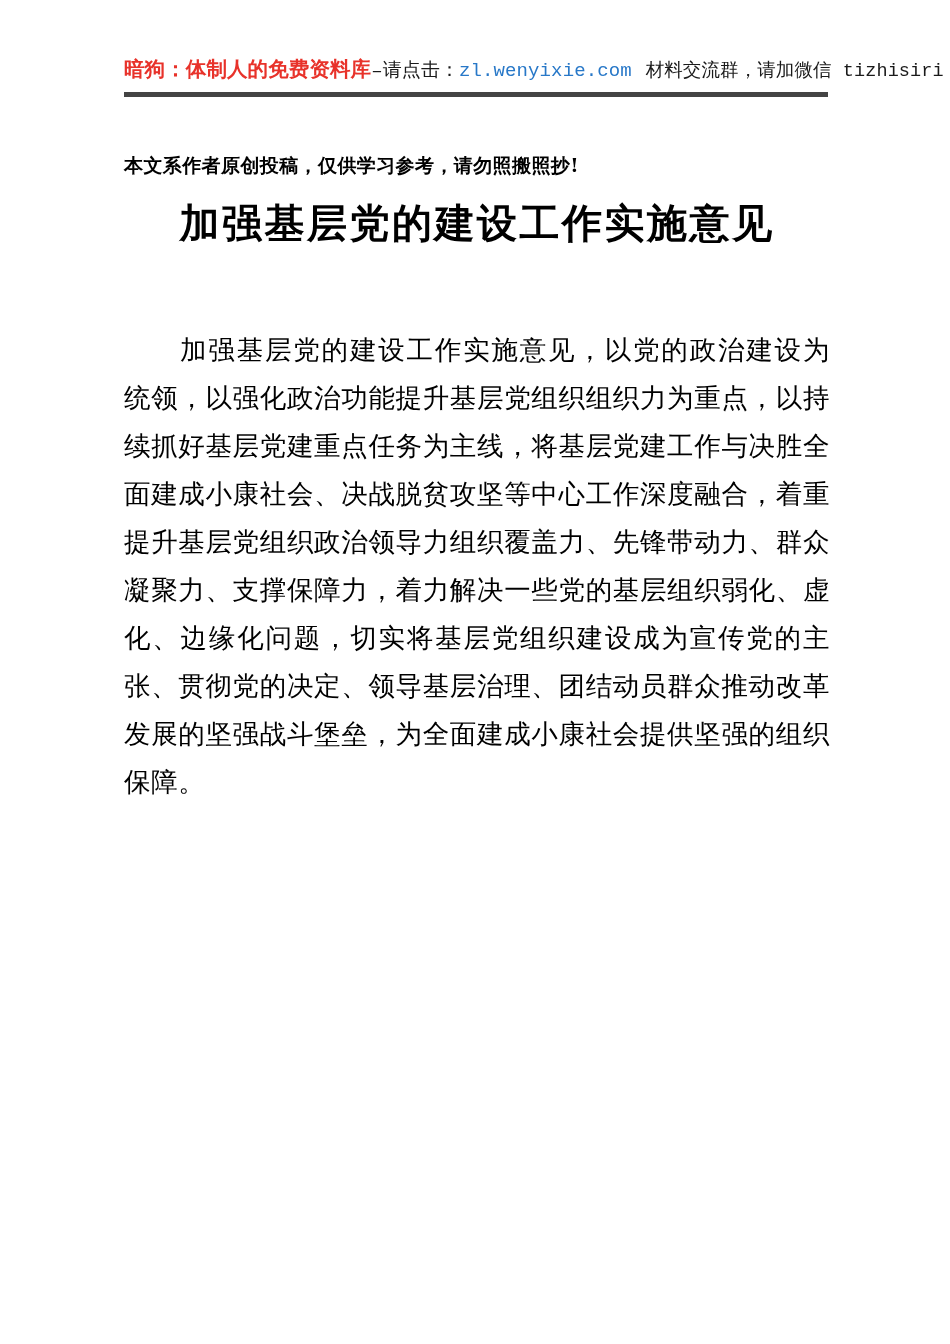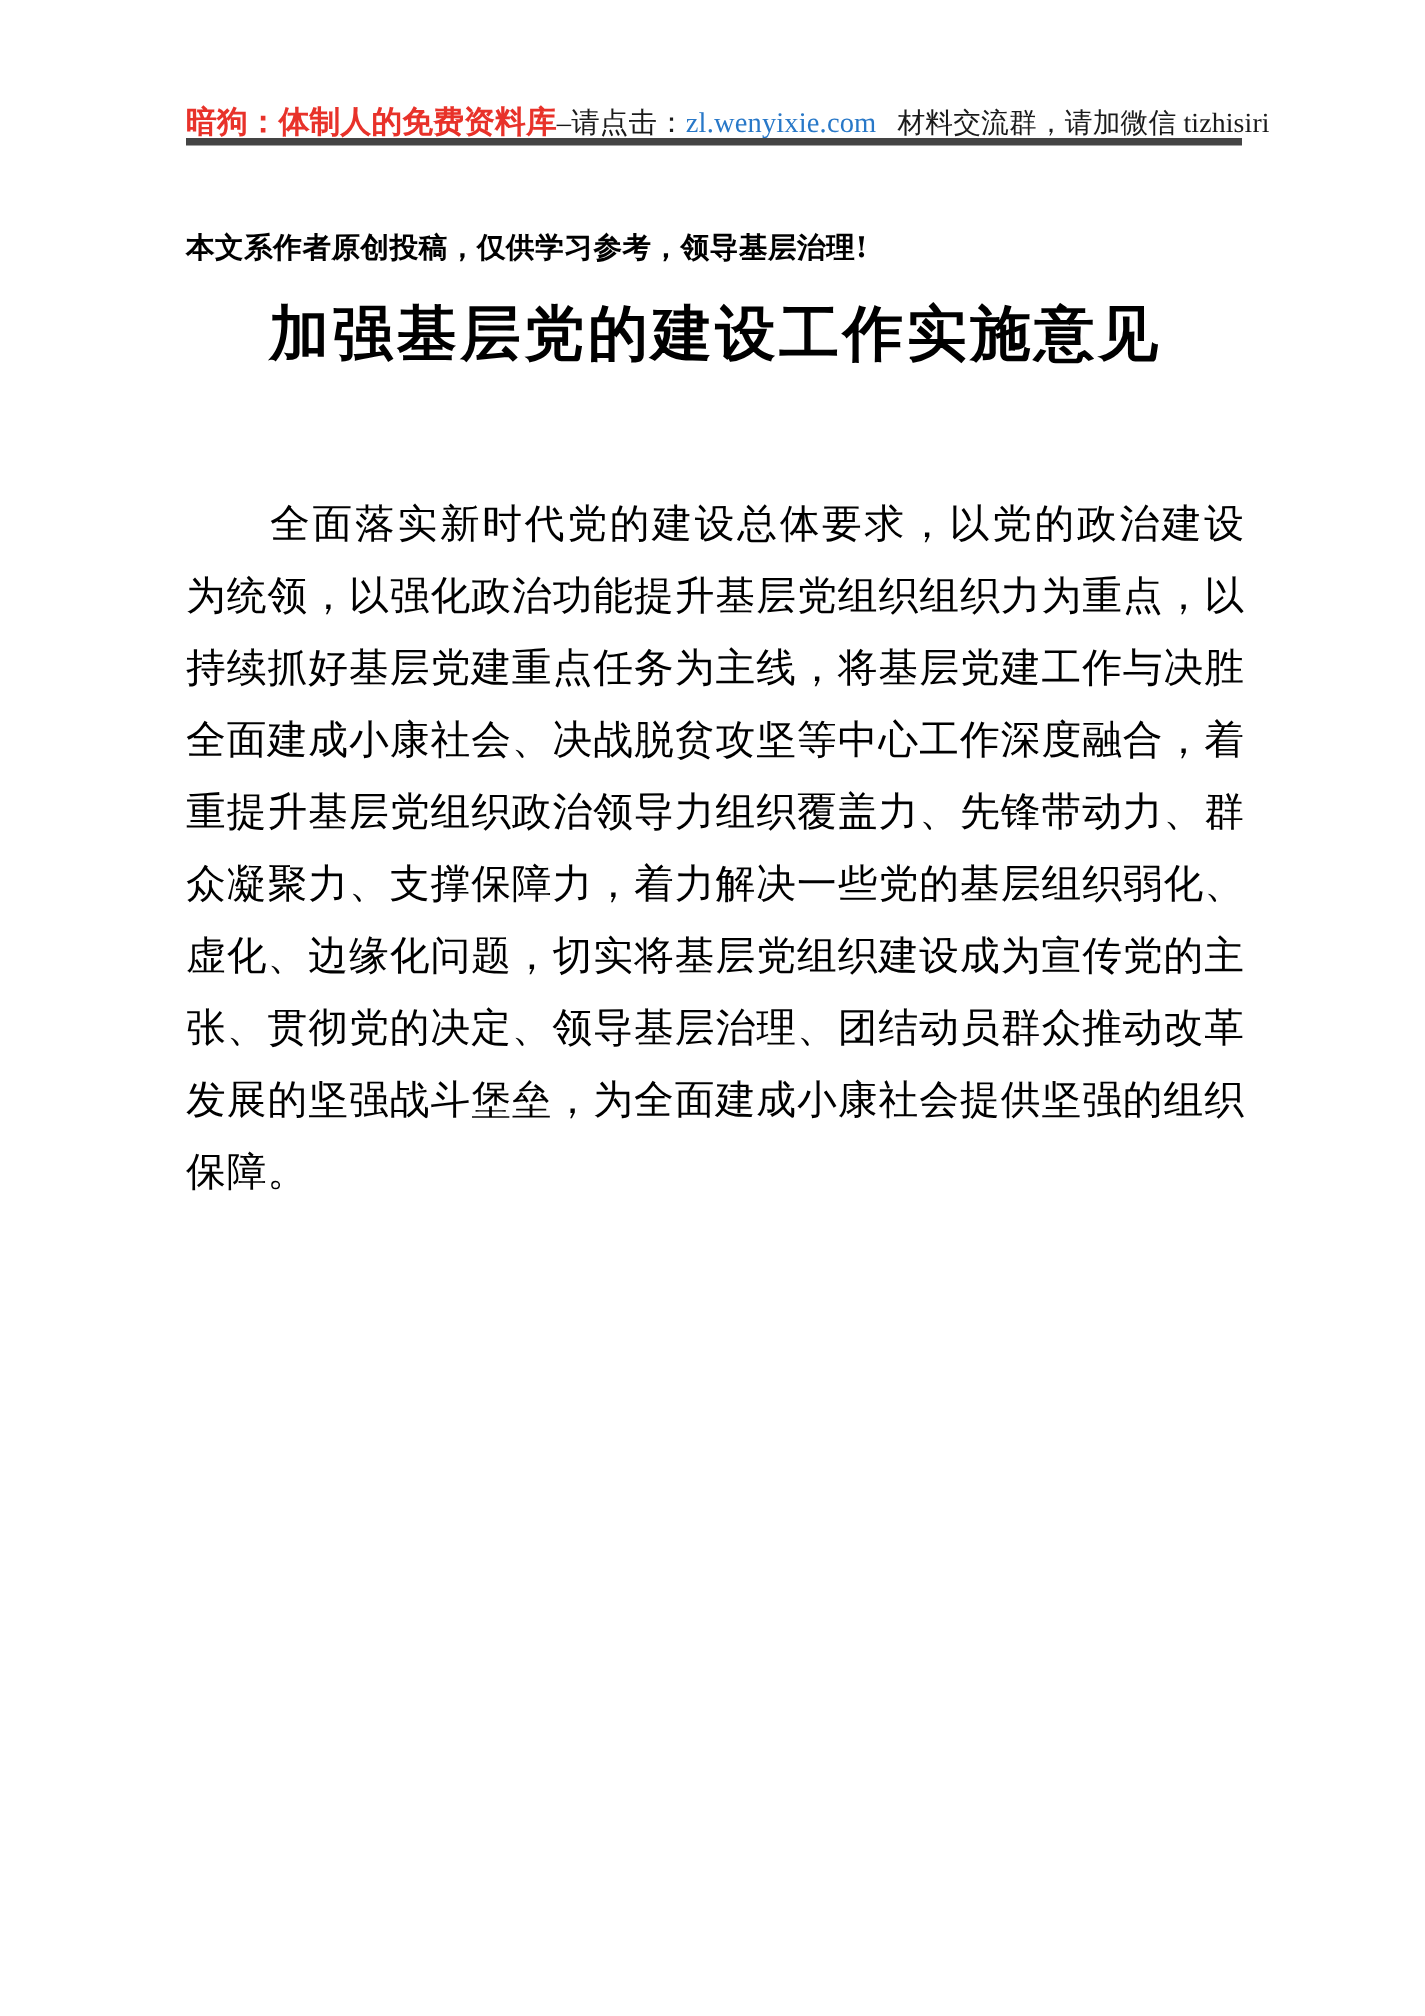--- a/index.html
+++ b/index.html
@@ -28,26 +28,25 @@
     position: absolute;
     left: 124px;
     top: 58px;
     width: 704px;
     height: 44px;
   }
 
   .promo-line {
     display: block;
     white-space: nowrap;
-    font-family: Liberation Serif, serif;
+    font-family: Liberation Mono, monospace;
     font-size: 19.5px;
     line-height: 26px;
     letter-spacing: 0.1px;
     text-align: center;
-    margin-top: 11px;
   }
 
   .promo-red {
     color: #e8322a;
     font-weight: bold;
     font-size: 20.5px;
   }
 
   .promo-black {
     color: #1a1a1a;
@@ -137,25 +136,25 @@
 <div class="page">
 
   <div class="promo-header">
     <span class="promo-line"><span class="promo-red">暗狗：体制人的免费资料库</span><span class="promo-black">–请点击：</span><a class="promo-link" href="#">zl.wenyixie.com</a><span class="promo-tail">材料交流群，请加微信 tizhisiri</span></span>
   </div>
 
   <div class="promo-rule"></div>
 
   <div class="doc-body">
 
-    <p class="disclaimer">本文系作者原创投稿，仅供学习参考，领导基层治理!</p>
+    <p class="disclaimer">本文系作者原创投稿，仅供学习参考，请勿照搬照抄!</p>
 
     <h1 class="doc-title">加强基层党的建设工作实施意见</h1>
 
     <div class="spacer-after-title"></div>
 
 
-    <p class="para">全面落实新时代党的建设总体要求，以党的政治建设为统领，以强化政治功能提升基层党组织组织力为重点，以持续抓好基层党建重点任务为主线，将基层党建工作与决胜全面建成小康社会、决战脱贫攻坚等中心工作深度融合，着重提升基层党组织政治领导力组织覆盖力、先锋带动力、群众凝聚力、支撑保障力，着力解决一些党的基层组织弱化、虚化、边缘化问题，切实将基层党组织建设成为宣传党的主张、贯彻党的决定、领导基层治理、团结动员群众推动改革发展的坚强战斗堡垒，为全面建成小康社会提供坚强的组织保障。</p>
+    <p class="para">加强基层党的建设工作实施意见，以党的政治建设为统领，以强化政治功能提升基层党组织组织力为重点，以持续抓好基层党建重点任务为主线，将基层党建工作与决胜全面建成小康社会、决战脱贫攻坚等中心工作深度融合，着重提升基层党组织政治领导力组织覆盖力、先锋带动力、群众凝聚力、支撑保障力，着力解决一些党的基层组织弱化、虚化、边缘化问题，切实将基层党组织建设成为宣传党的主张、贯彻党的决定、领导基层治理、团结动员群众推动改革发展的坚强战斗堡垒，为全面建成小康社会提供坚强的组织保障。</p>
 
 
   </div>
 
 </div>
 
 </body></html>

